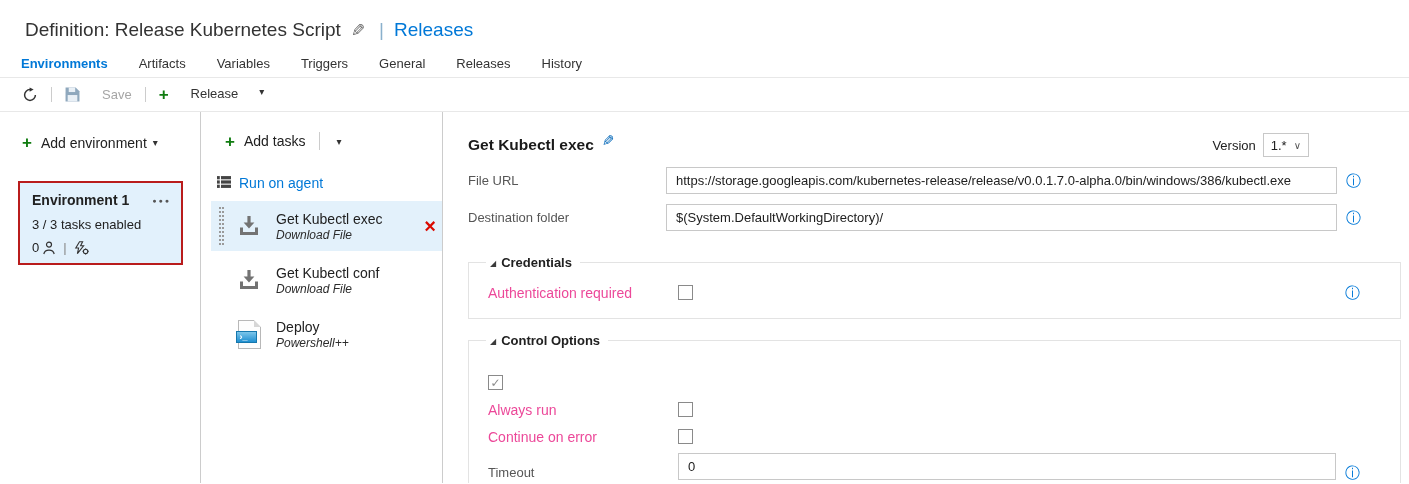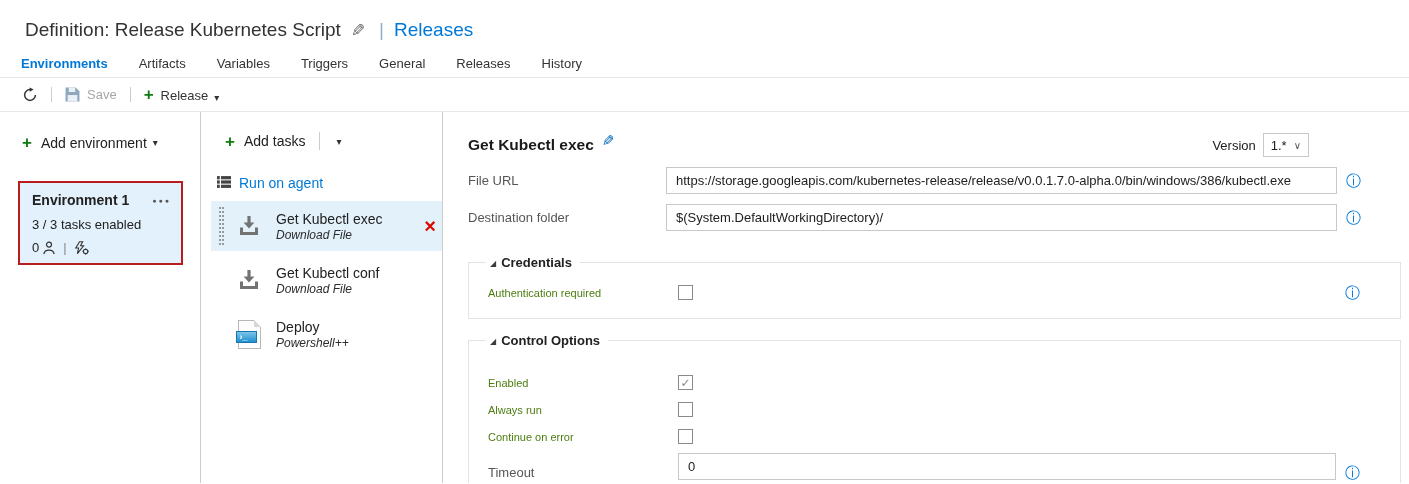--- a/index.html
+++ b/index.html
@@ -14,21 +14,21 @@
   .releases-link { font-size:19px; color:#0078d7; text-decoration:none; cursor:pointer; }
 
   
   .tabs { display:flex; padding:10px 0 0 21px; border-bottom:1px solid #e8e8e8; height:32px; }
   .tab { font-size:13px; color:#333; margin-right:31px; padding-bottom:10px; cursor:pointer; white-space:nowrap; }
   .tab.active { color:#0078d7; font-weight:bold; }
 
   
   .toolbar { height:34px; display:flex; align-items:center; padding-left:22px; border-bottom:1px solid #e8e8e8; }
   .tb-divider { width:1px; height:15px; background:#ccc; margin:0 13px; }
-  .tb-btn { display:flex; align-items:flex-end; cursor:pointer; font-size:13px; color:#333; }
+  .tb-btn { display:flex; align-items:flex-start; cursor:pointer; font-size:13px; color:#333;gap:15px; }
   .tb-btn.disabled { cursor:default; color:#a6a6a6; }
   .tb-btn svg { display:block; }
   .tb-btn .lbl { margin-left:7px; }
   .plus { color:#107c10; font-size:17px; font-weight:bold; line-height:1; }
   .caret { font-size:10px; color:#333; margin-left:6px; }
 
   
   .main { display:flex; height:371px; }
   .col-env { width:201px; border-right:1px solid #ccc; padding:22px 0 0 22px; }
   .col-tasks { width:242px; border-right:1px solid #ccc; padding-top:20px; }
@@ -87,21 +87,21 @@
   .field-label { width:198px; font-size:13px; color:#565656; flex-shrink:0; }
   .field-input { flex:1; height:27px; border:1px solid #c8c8c8; font-size:13px; padding:0 9px;
     color:#212121; font-family:"Liberation Sans","DejaVu Sans",sans-serif; outline:none; min-width:0; }
   .info-icon { color:#0078d7; font-size:15px; margin-left:9px; cursor:pointer; line-height:1; }
 
   fieldset.group { border:1px solid #e3e3e3; margin:24px 0 0 0; padding:8px 0 13px 19px; }
   fieldset.group.control { margin-top:14px; }
   legend.group-title { font-size:13px; font-weight:bold; color:#212121; padding:0 8px 0 4px; margin-left:-2px; }
   .tri { font-size:8px; color:#3b3b3b; margin-right:5px; vertical-align:1px; }
   .cb-row { display:flex; align-items:center; height:25px; margin-top:2px; }
-  .cb-label { width:190px; font-size:11px; color:#4d7c0f; flex-shrink:0; }
+  .cb-label { width:190px; font-size:14px; color:#ec4899; flex-shrink:0; }
   .cb { width:15px; height:15px; border:1px solid #8a8a8a; background:#fff; cursor:pointer;
     display:flex; align-items:center; justify-content:center; }
   .cb .tick { display:none; color:#8a8a8a; font-size:12px; line-height:1; }
   .cb.checked .tick { display:block; }
   .cb-row .info-icon { margin-left:auto; margin-right:40px; }
   .timeout-row { display:flex; align-items:flex-end; margin-top:4px; padding-right:40px; }
   .timeout-row .field-label { width:190px; }
 </style>
 </head>
 <body>
@@ -291,21 +291,20 @@
       <div class="cb-row">
         <span class="cb-label">Authentication required</span>
         <div class="cb"></div>
         <span class="info-icon">ⓘ</span>
       </div>
     </fieldset>
 
     <fieldset class="group control">
       <legend class="group-title"><span class="tri">◢</span><span>Control Options</span></legend>
       <div class="cb-row" style="margin-top:14px;">
-        <span class="cb-label">Enabled</span>
         <div class="cb checked">
             <span class="tick">✓</span>
           </div>
       </div>
       <div class="cb-row">
         <span class="cb-label">Always run</span>
         <div class="cb"></div>
       </div>
       <div class="cb-row">
         <span class="cb-label">Continue on error</span>

